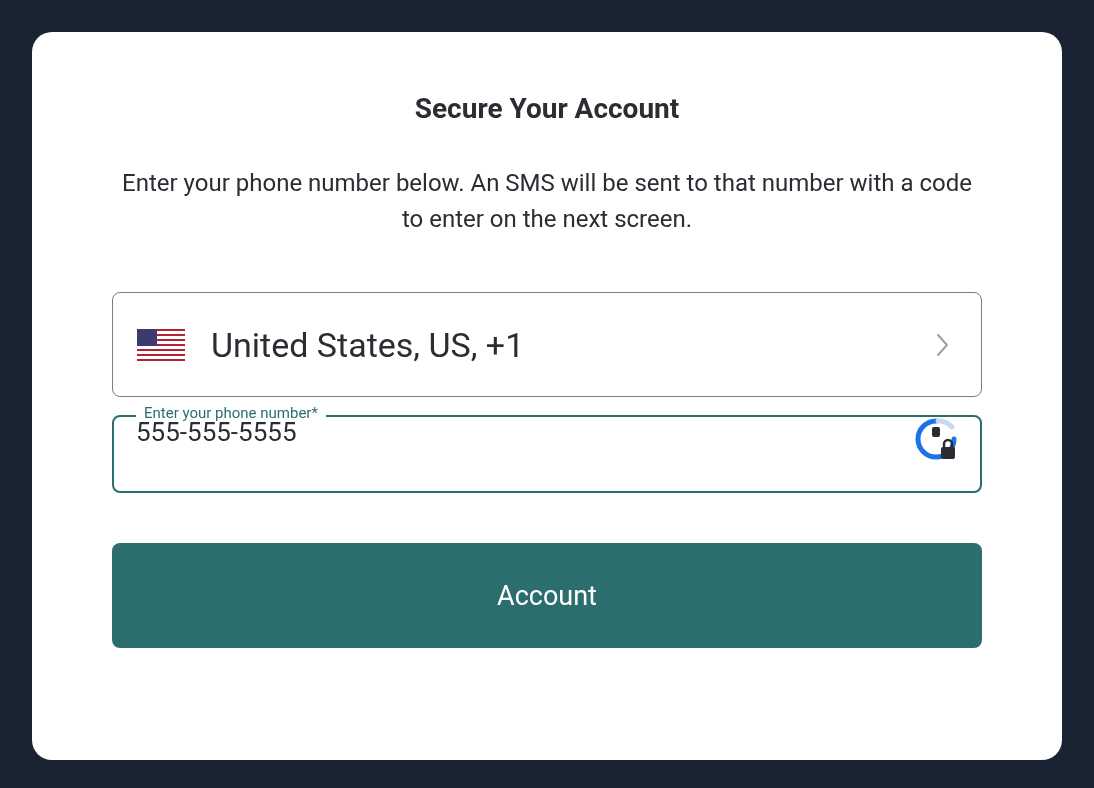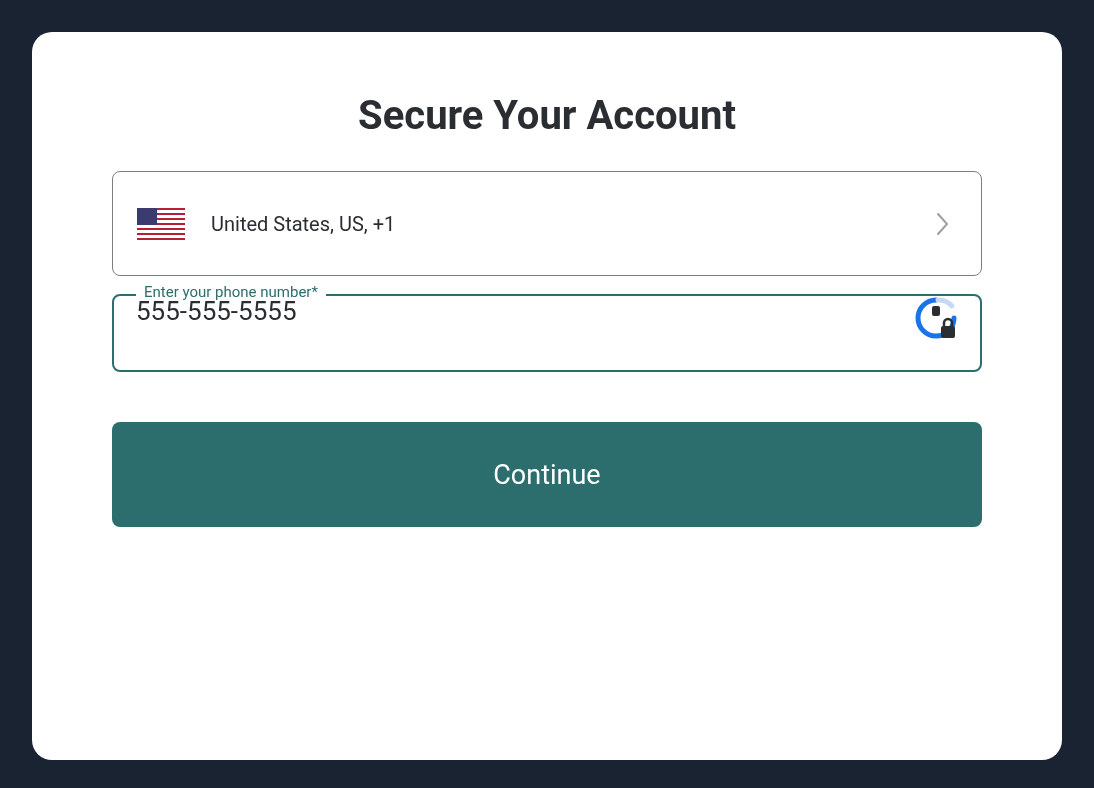--- a/index.html
+++ b/index.html
@@ -21,25 +21,25 @@
     
     .card {
       background-color: #ffffff;
       border-radius: 20px;
       width: 100%;
       height: 728px;
       padding: 60px 80px;
     }
     
     .title {
-      font-size: 40px;
+      font-size: 28px;
       font-weight: 700;
       color: #2a2e33;
       text-align: center;
-      margin-bottom: 32px;
+      margin-bottom: 40px;
     }
     
     .description {
       font-size: 24px;
       color: #2a2e33;
       text-align: center;
       line-height: 1.5;
       margin-bottom: 55px;
     }
     
@@ -73,21 +73,21 @@
       content: "";
       position: absolute;
       top: 0;
       left: 0;
       width: 20px;
       height: 17px;
       background-color: #3c3b6e;
     }
     
     .country-label {
-      font-size: 20px;
+      font-size: 34px;
       color: #2a2e33;
       flex: 1;
     }
     
     .chevron {
       width: 16px;
       height: 26px;
       flex-shrink: 0;
     }
     
@@ -146,20 +146,21 @@
       font-family: inherit;
     }
   </style>
 </head>
 <body>
 
 <div class="card">
   
   <h1 class="title">Secure Your Account</h1>
   
+  <p class="description">Enter your phone number below. An SMS will be sent to that number with a code to enter on the next screen.</p>
   
   <div class="country-selector">
     <div class="flag-us"></div>
     <span class="country-label">United States, US, +1</span>
     <svg class="chevron" viewBox="0 0 16 26" fill="none">
       <path d="M3 3 L12 13 L3 23" stroke="#9ba0a6" stroke-width="2" stroke-linecap="round" stroke-linejoin="round"></path>
     </svg>
   </div>
   
   <div class="phone-field-wrapper">
@@ -171,15 +172,15 @@
           <path d="M 22 4 A 18 18 0 1 0 40 22" stroke="#1a73e8" stroke-width="5" stroke-linecap="round"></path>
           <path d="M 38 10 A 18 18 0 0 0 24 4" stroke="#c5d9f1" stroke-width="5" stroke-linecap="round"></path>
           <rect x="18" y="10" width="8" height="10" rx="2" fill="#2a2e33"></rect>
           <rect x="27" y="30" width="14" height="12" rx="2" fill="#2a2e33"></rect>
           <path d="M 30 30 V 27 a 4 4 0 0 1 8 0 V 30" stroke="#2a2e33" stroke-width="2.5" fill="none"></path>
         </svg>
       </div>
     </div>
   </div>
   
-  <button class="continue-button">Continue</button>
+  <button class="continue-button">Account</button>
   
 </div>
 
 </body></html>

